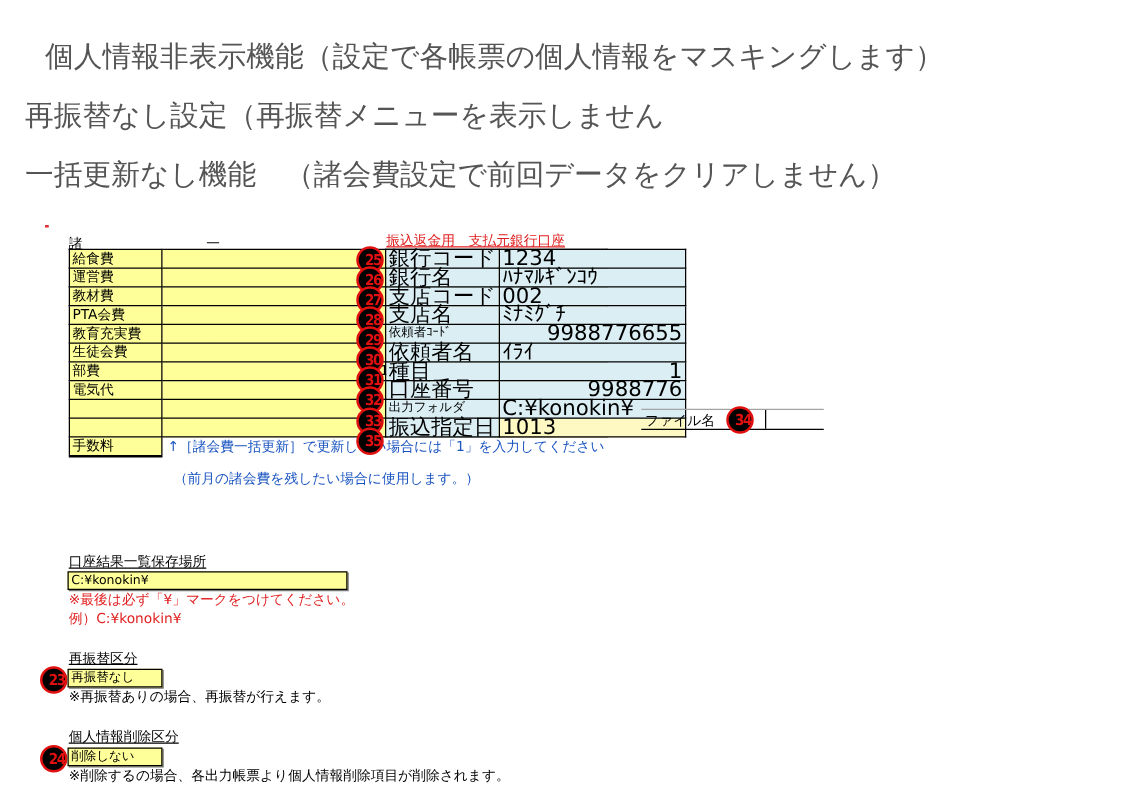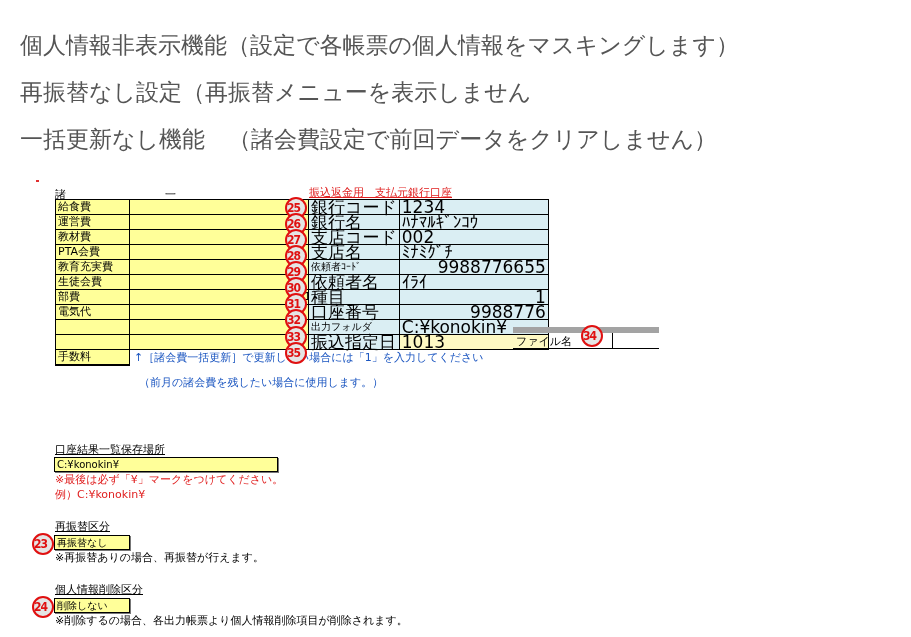--- a/index.html
+++ b/index.html
@@ -25,37 +25,37 @@
   .bank-title { position:absolute; left:309px; top:185px; font-size:11px; color:#e02020; text-decoration:underline; white-space:nowrap; }
   table.bank { position:absolute; left:308px; top:199px; border-collapse:collapse; }
   table.bank td { border:1px solid #000; height:14px; padding:0 2px; font-size:17px; line-height:14px; white-space:nowrap; background:#daeef3; }
   table.bank td.lbl { width:60px; }
   table.bank td.val { width:130px; }
   table.bank td.num { text-align:right;padding-left:16px; }
   table.bank td.white { background:#fef9c3; }
   table.bank td.small { font-size:10px; }
 
   .circ { position:absolute; width:18px; height:18px; border:2px solid #e01010; border-radius:50%;
-          color:#e01010; font-weight:bold; font-size:12px; line-height:18px; text-align:left;
-          background:#e5e5e5; box-sizing:content-box; letter-spacing:-1px; font-family:"DejaVu Sans Condensed","DejaVu Sans",sans-serif; }
+          color:#e01010; font-weight:bold; font-size:12px; line-height:18px; text-align:right;
+          background:#000000; box-sizing:content-box; letter-spacing:-1px; font-family:"DejaVu Sans Condensed","DejaVu Sans",sans-serif; }
 
-  .file-row { position:absolute; left:513px; top:327px; width:146px; height:15px; border-top:6px solid #a3a3a3; border-bottom:1px solid #000; font-size:11px; line-height:15px; }
+  .file-row { position:absolute; left:513px; top:327px; width:146px; height:15px; border-top:1px solid #a3a3a3; border-bottom:1px solid #000; font-size:11px; line-height:15px; }
   .file-row .flabel { position:absolute; left:3px; top:1px; }
   .file-row .fcursor { position:absolute; left:99px; top:0; width:1px; height:15px; background:#000; }
 
   
   .sec-label { position:absolute; font-size:11px; white-space:nowrap; text-decoration:underline; }
   .yellow-box { position:absolute; background:#ffff99; border:1px solid #000; font-size:10px; line-height:13px; padding:0 2px; white-space:nowrap; box-shadow: 1px 1px 0 #777; }
   .red-note { position:absolute; font-size:11px; color:#e02020; white-space:nowrap; }
   .black-note { position:absolute; font-size:11px; color:#000; white-space:nowrap; }
 </style>
 </head>
 <body>
 
-<div class="headline" style="top:30px;">個人情報非表示機能（設定で各帳票の個人情報をマスキングします）</div>
+<div class="headline" style="top:30px;margin-left:16px;">個人情報非表示機能（設定で各帳票の個人情報をマスキングします）</div>
 <div class="headline" style="top:77px;">再振替なし設定（再振替メニューを表示しません</div>
 <div class="headline" style="top:124px;">一括更新なし機能　（諸会費設定で前回データをクリアしません）</div>
 
 <div class="tiny-mark"></div>
 
 <div class="left-header">
   <span class="h-name">諸会費名称</span>
   <span class="h-col">一括更新しない</span>
 </div>
 

